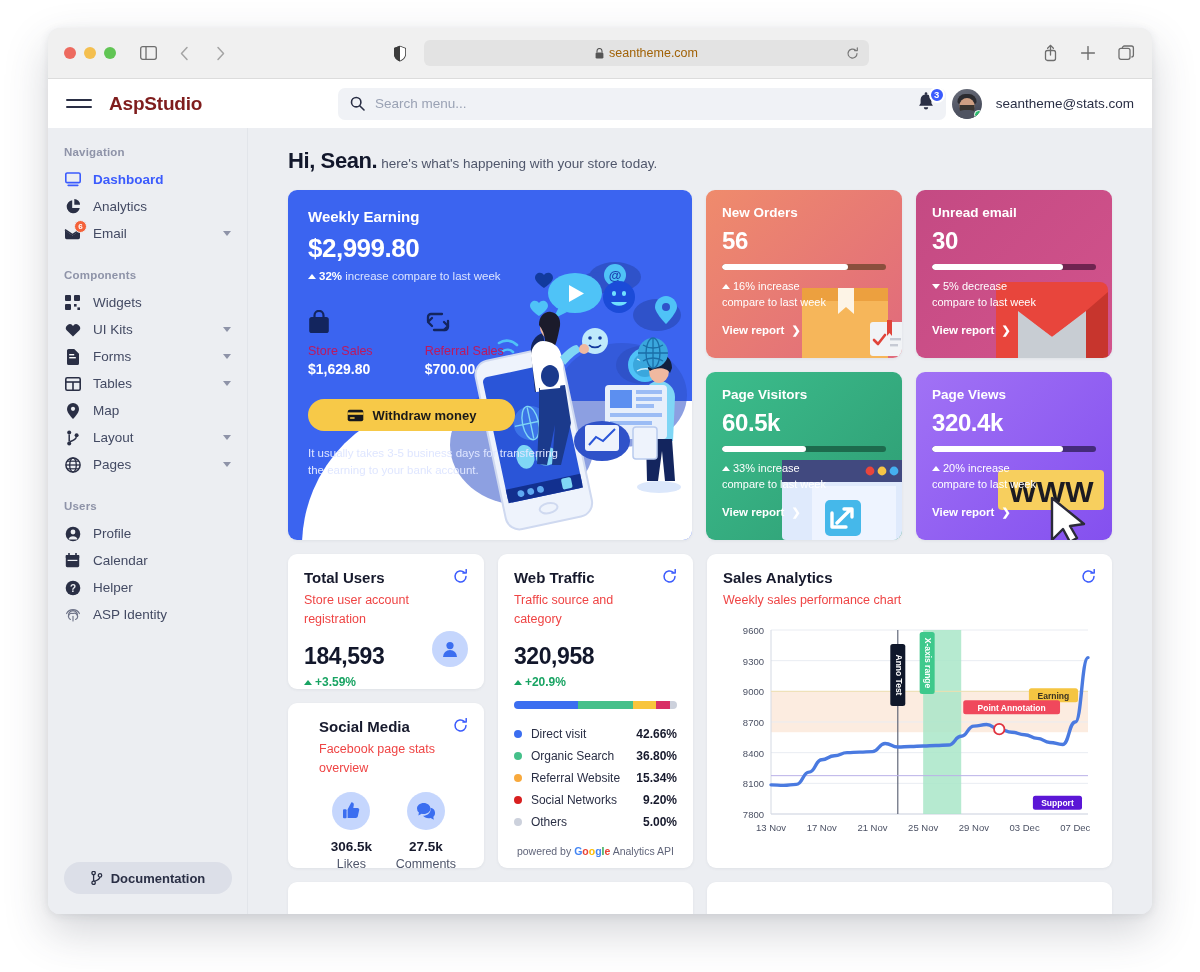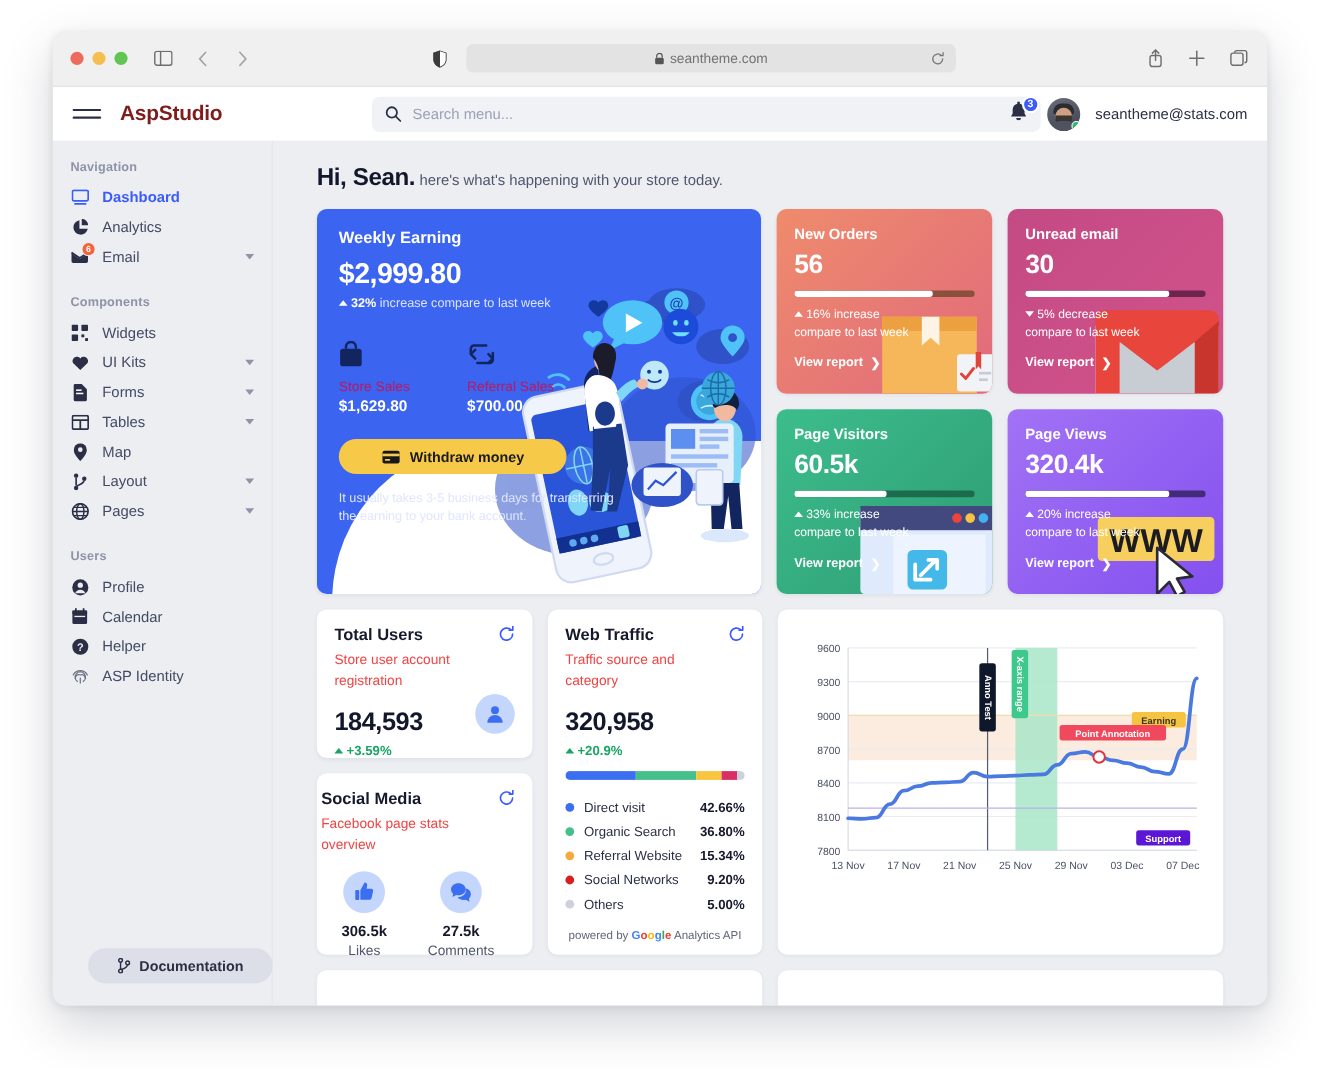--- a/index.html
+++ b/index.html
@@ -29,21 +29,21 @@
   }
   .traffic { display: flex; gap: 8px; align-items:center; }
   .dot { width: 12px; height: 12px; border-radius: 50%; }
   .dot.r { background:#ed6a5f; } .dot.y { background:#f4bf4f; } .dot.g { background:#61c554; }
   .chrome-icons { display:flex; align-items:center; gap: 16px; margin-left: 22px; color:#8b8b8b; }
   .ic { width:20px; height:20px; display:inline-flex; align-items:center; justify-content:center; color:#8b8b8b;}
   .shield { margin-left: 160px; color:#444; }
   .urlbar {
     width: 445px; height: 26px; background:#e3e3e3; border-radius: 6px;
     display:flex; align-items:center; justify-content:center; gap:5px;
-    font-size: 12.5px; color:#737373; position:relative; margin-left: 14px;
+    font-size: 12.5px; color:#a16207; position:relative; margin-left: 14px;
   }
   .urlbar .reload { position:absolute; right: 10px; color:#777; font-size: 13px;}
   .lock { font-size: 10px; color:#555; }
   .chrome-right { position:absolute; right: 16px; display:flex; gap:18px; align-items:center; color:#6d6d6d;}
 
   
   .app { position:absolute; left:0; top:51px; right:0; bottom:0; background:#eceef2; }
   .appbar {
     height: 49px; background:#fff; display:flex; align-items:center; padding: 0 16px 0 18px;
     position: relative;
@@ -93,21 +93,21 @@
   .nav-item.active { color:#3b5bfd; font-weight:700; }
   .nav-item .nlabel { flex:1; }
   .nav-icon { width:17px; height:17px; display:flex; align-items:center; justify-content:center; position:relative; flex:0 0 17px;}
   .caret { width:0;height:0;border-left:4.5px solid transparent;border-right:4.5px solid transparent;border-top:5px solid #8e93a8; margin-right:2px;}
   .mini-badge {
     position:absolute; top:-5px; right:-6px; width:13px;height:13px;border-radius:50%;
     background:#f4623a; color:#fff; font-size:8px; font-weight:700;
     display:flex;align-items:center;justify-content:center; border:1.4px solid #eceef2;
   }
   .doc-btn {
-    position:absolute; left:32px; bottom:20px; width:168px; height:32px; border-radius:16px;
+    position:absolute; left:16px; bottom:20px; width:168px; height:32px; border-radius:16px;
     background:#dcdfe8; display:flex; align-items:center; justify-content:center; gap:8px;
     font-size:13px; font-weight:700; color:#2a2f45; cursor:pointer;
   }
 
   .content { flex:1; background:#eceef2; padding: 20px 40px 0 40px; overflow:hidden; position:relative;}
   .greet { margin-bottom: 16px; }
   .greet b { font-size: 22px; font-weight:700; color:#12172b; letter-spacing:-.4px;}
   .greet span { font-size: 13.5px; color:#4f566b; margin-left: 4px;}
 
   .row1 { display:flex; gap: 14px; }
@@ -164,21 +164,21 @@
   .card-title { font-size: 15px; font-weight: 700; color:#16192c; }
   .card-sub { font-size: 12.5px; color:#ef4444; margin-top: 5px; line-height:1.5;}
   .refresh { color:#3b5bfd; cursor:pointer; flex:0 0 auto; }
 
   .w-small { width: 197px; display:flex; flex-direction:column; gap:14px;}
   .tu-card { padding: 15px 16px 16px 16px; height: 135px;}
   .tu-num { font-size: 23px; font-weight: 700; color:#12172b; margin-top: 14px; letter-spacing:-.4px;}
   .tu-delta { font-size: 12px; font-weight:700; color:#19a463; margin-top: 5px;}
   .tri-up-g { display:inline-block;width:0;height:0;border-left:4px solid transparent;border-right:4px solid transparent;border-bottom:5px solid #19a463; vertical-align:1px; margin-right:3px;}
   .tu-avatar { position:absolute; right:16px; bottom:22px; width:36px;height:36px;border-radius:50%;background:#c5d6fd; display:flex;align-items:center;justify-content:center;}
-  .sm-card { padding: 15px 16px 16px 4px; height: 165px; }
+  .sm-card { padding: 15px 16px 16px 31px; height: 165px; }
   .social-row { display:flex; justify-content:space-around; margin-top: 14px; }
   .social-item { text-align:center; }
   .social-circle { width:38px;height:38px;border-radius:50%;background:#c5d6fd;display:flex;align-items:center;justify-content:center;margin:0 auto;}
   .social-num { font-size: 13.5px; font-weight:700; color:#16192c; margin-top: 9px;}
   .social-lbl { font-size: 12.5px; color:#4f566b; margin-top: 3px;}
 
   .w-traffic { width: 196px; padding: 15px 16px 14px 16px; height: 314px;}
   .tf-num { font-size: 23px; font-weight: 700; color:#12172b; margin-top: 14px; letter-spacing:-.4px;}
   .tf-delta { font-size: 12px; font-weight:700; color:#19a463; margin-top: 5px;}
   .stackbar { display:flex; height: 8px; border-radius: 4px; overflow:hidden; margin-top: 12px;}
@@ -872,20 +872,32 @@
               </div>
 
               <div class="powered">
                 <span>powered by</span>
                 <b><span class="g1">G</span><span class="g2">o</span><span class="g3">o</span><span class="g4">g</span><span class="g5">l</span><span class="g6">e</span></b>
                 <span>Analytics API</span>
               </div>
             </div>
 
             <div class="card w-chart">
+              <div class="card-h">
+                <div>
+                  <div class="card-title">Sales Analytics</div>
+                  <div class="card-sub">Weekly sales performance chart</div>
+                </div>
+                <span class="refresh">
+                  <svg width="15" height="15" viewBox="0 0 15 15">
+                      <path d="M13 7.5A5.5 5.5 0 1 1 11.2 3.4" fill="none" stroke="#3b5bfd" stroke-width="1.5" stroke-linecap="round"></path>
+                      <polyline points="13.2,.6 13.2,3.9 9.9,3.9" fill="none" stroke="#3b5bfd" stroke-width="1.5" stroke-linecap="round" stroke-linejoin="round"></polyline>
+                    </svg>
+                </span>
+              </div>
 
               <div class="chart-area">
                 <svg id="sales-chart" width="373" height="230" viewBox="0 0 373 230">
                     <rect x="48" y="69.33333333333334" width="317" height="40.888888888888886" fill="#fcece0"></rect>
                     <line x1="48" y1="192" x2="365" y2="192" stroke="#e9ecf2" stroke-width="1"></line>
                     <text x="41" y="196" text-anchor="end" font-size="9.5" fill="#4b5164" font-family="Liberation Sans, sans-serif">7800</text>
                     <line x1="48" y1="161.33333333333334" x2="365" y2="161.33333333333334" stroke="#e9ecf2" stroke-width="1"></line>
                     <text x="41" y="165.33333333333334" text-anchor="end" font-size="9.5" fill="#4b5164" font-family="Liberation Sans, sans-serif">8100</text>
                     <line x1="48" y1="130.66666666666669" x2="365" y2="130.66666666666669" stroke="#e9ecf2" stroke-width="1"></line>
                     <text x="41" y="134.66666666666669" text-anchor="end" font-size="9.5" fill="#4b5164" font-family="Liberation Sans, sans-serif">8400</text>

